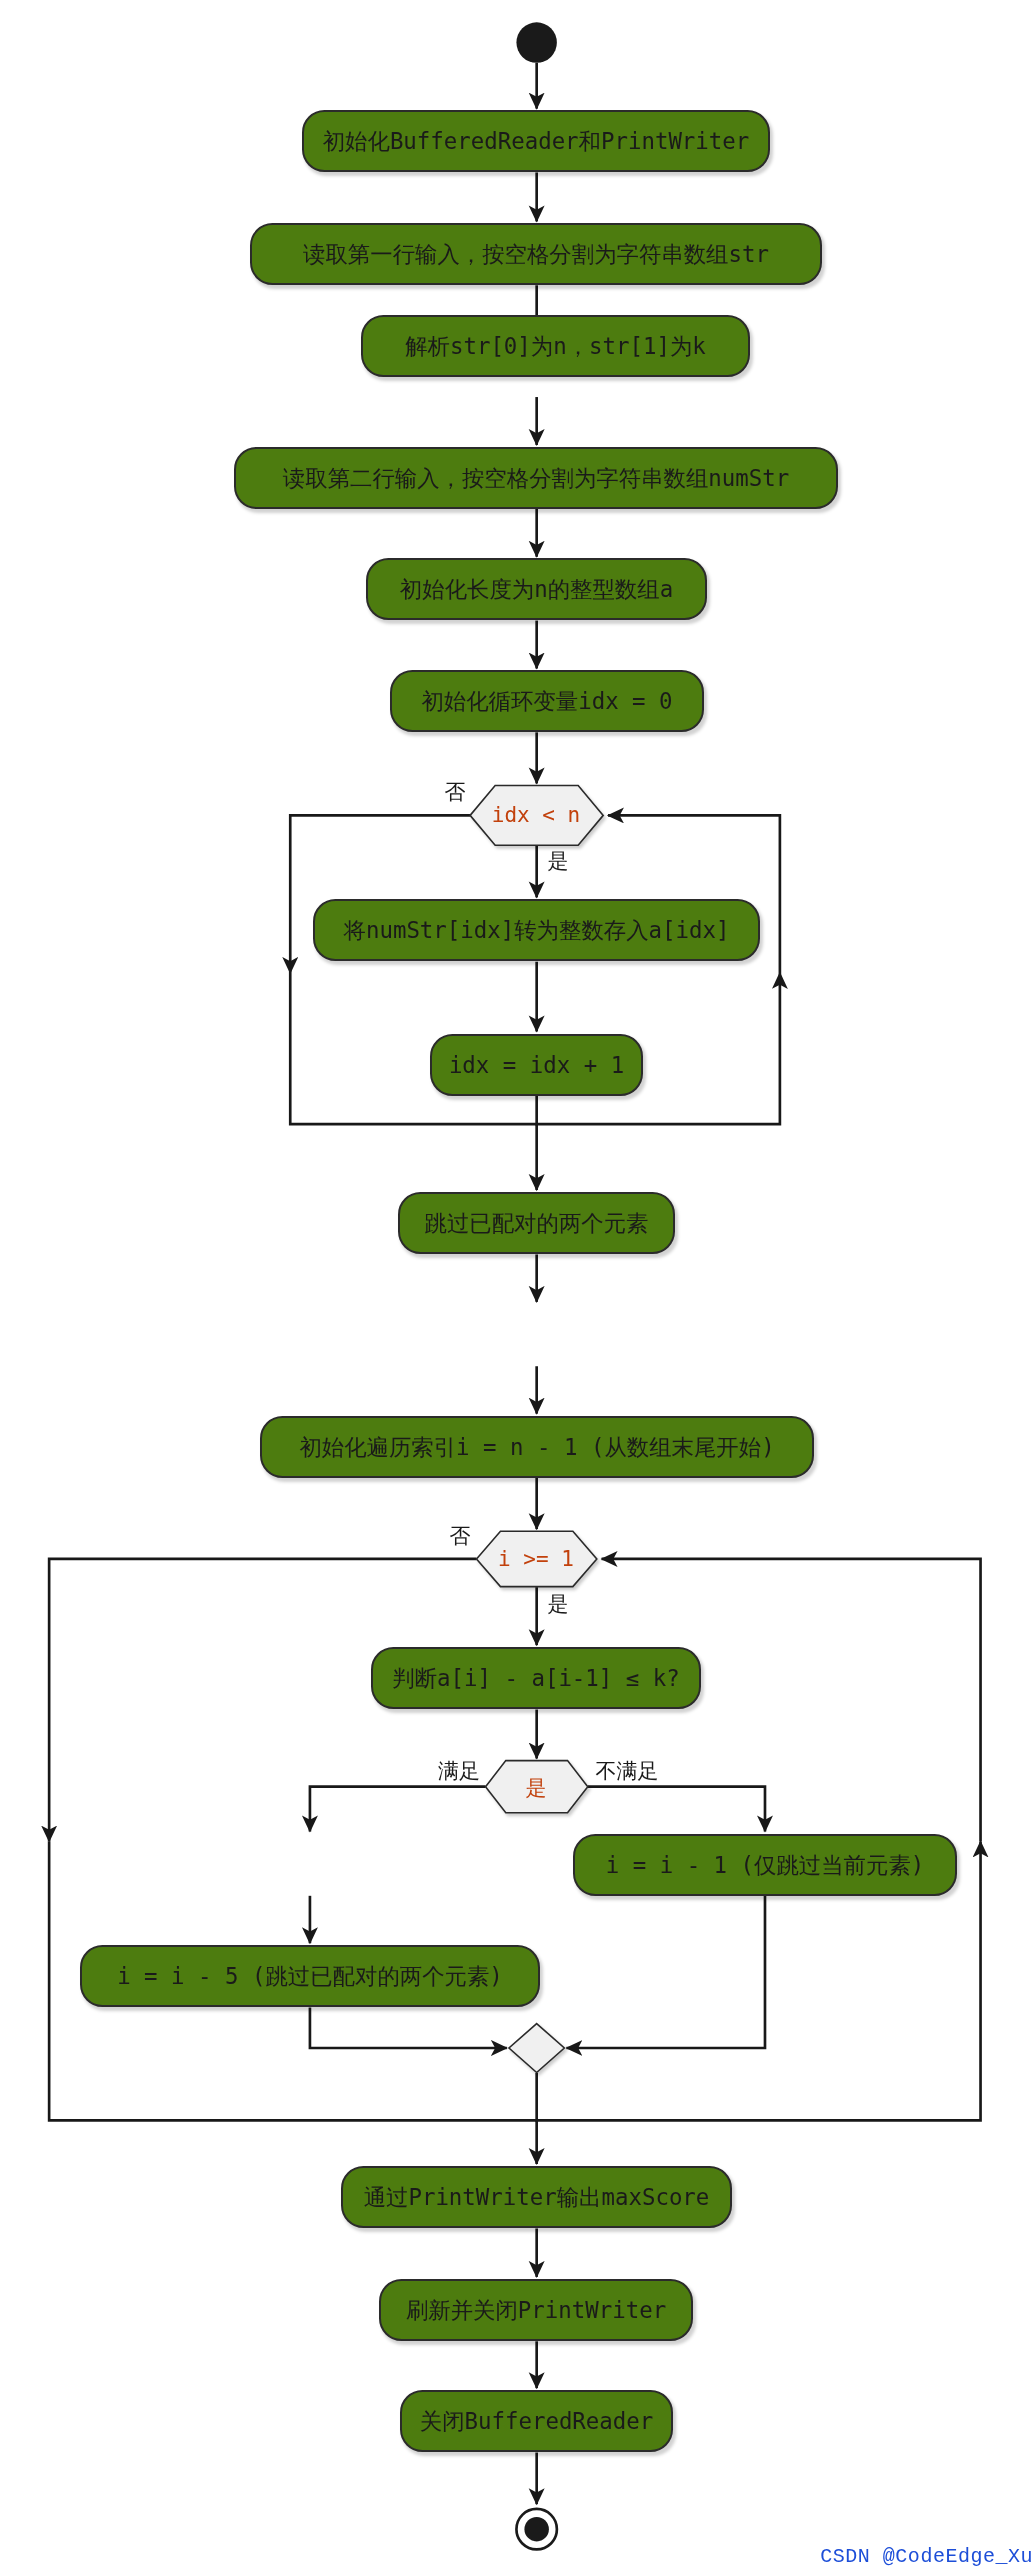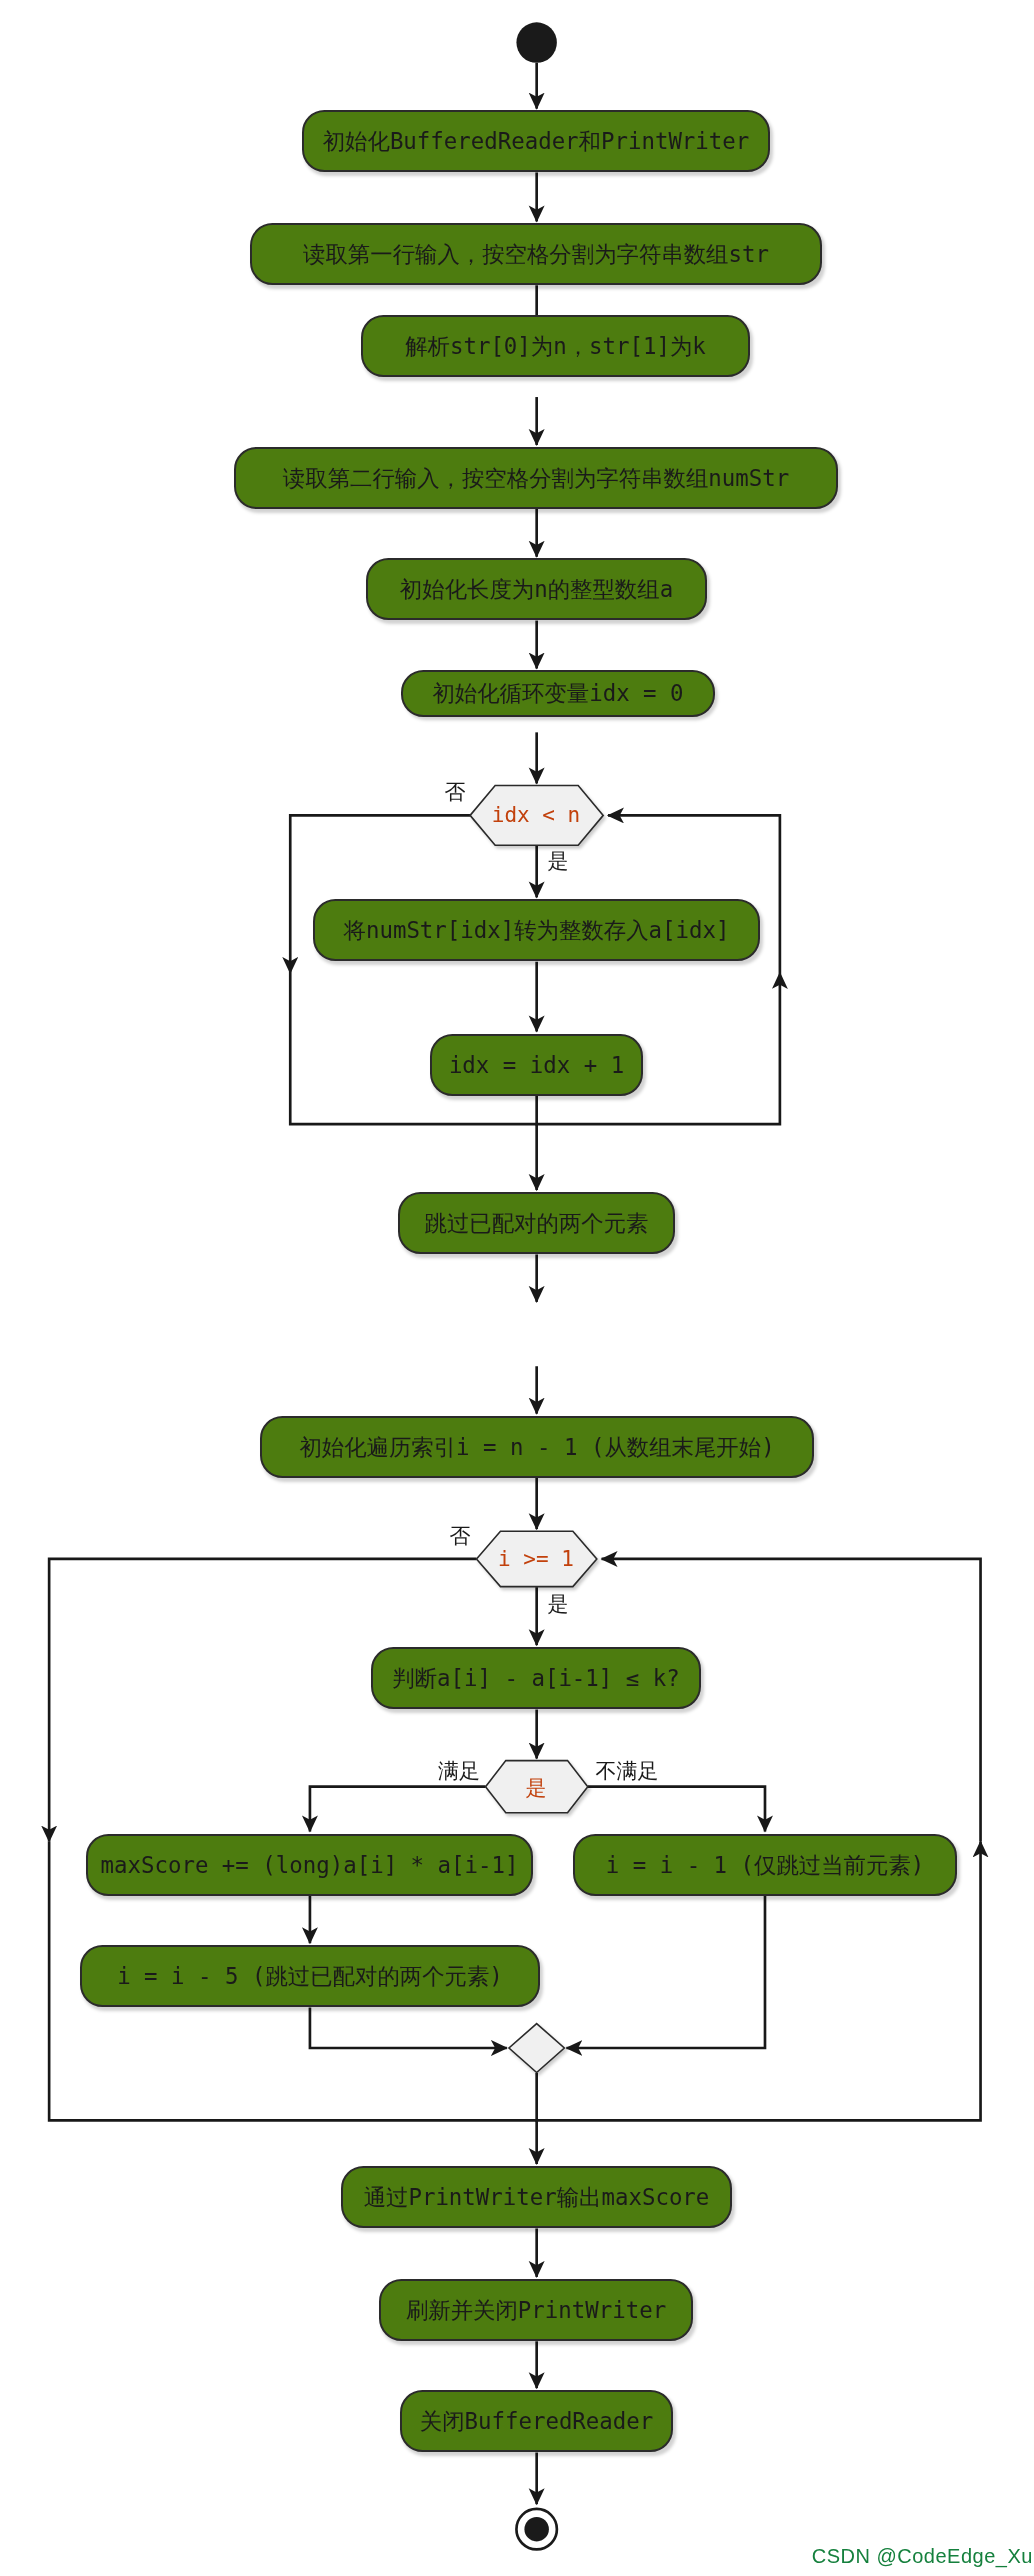--- a/index.html
+++ b/index.html
@@ -9,22 +9,22 @@
   .node{position:absolute;z-index:2;box-sizing:border-box;
         background:#4d7c0f;border:2.1px solid #2b2b2b;border-radius:22.4px;
         display:flex;align-items:center;justify-content:center;
         font-size:22.4px;color:#1a1a1a;white-space:nowrap;
         box-shadow:2.7px 3.2px 3.2px rgba(0,0,0,0.18);}
   .hexlabel{position:absolute;z-index:3;transform:translate(-50%,-50%);
         font-size:21px;color:#c2410c;white-space:nowrap;}
   .edgelabel{position:absolute;z-index:3;transform:translate(-50%,-50%);
         font-size:21px;color:#1a1a1a;white-space:nowrap;}
   .watermark{position:absolute;z-index:3;right:2.1px;top:2545px;
-        font-family:Liberation Sans, sans-serif;
-        font-size:20px;color:#15803d;letter-spacing:0.5px;}
+        font-family:Liberation Mono, monospace;
+        font-size:20px;color:#1d4ed8;letter-spacing:0.5px;}
 </style>
 </head>
 <body>
 
 <div id="canvas">
 
   <svg id="wires" width="1035" height="2576" viewBox="0 0 1944 4840">
     <defs>
       <marker id="arr" markerUnits="userSpaceOnUse" markerWidth="36" markerHeight="32" refX="30" refY="15" orient="auto">
         <path d="M0,0 L32,15 L0,30 L8,15 Z" fill="#181818"></path>
@@ -87,27 +87,26 @@
     <circle cx="1008" cy="80" r="38" fill="#1a1a1a"></circle>
     <circle cx="1008" cy="4752" r="38" fill="#ffffff" stroke="#1a1a1a" stroke-width="5"></circle>
     <circle cx="1008" cy="4752" r="23" fill="#1a1a1a"></circle>
   </svg>
 
   <div class="node" style="left:302px;top:110px;width:468px;height:62px">初始化BufferedReader和PrintWriter</div>
   <div class="node" style="left:250px;top:223px;width:572px;height:62px">读取第一行输入，按空格分割为字符串数组str</div>
   <div class="node" style="left:361px;top:315px;width:389px;height:62px">解析str[0]为n，str[1]为k</div>
   <div class="node" style="left:234px;top:447px;width:604px;height:62px">读取第二行输入，按空格分割为字符串数组numStr</div>
   <div class="node" style="left:366px;top:558px;width:341px;height:62px">初始化长度为n的整型数组a</div>
-  <div class="node" style="left:401px;top:670px;width:314px;height:47px">初始化循环变量idx = 0</div>
+  <div class="node" style="left:390px;top:670px;width:314px;height:62px">初始化循环变量idx = 0</div>
   <div class="node" style="left:313px;top:899px;width:447px;height:62px">将numStr[idx]转为整数存入a[idx]</div>
   <div class="node" style="left:430px;top:1034px;width:213px;height:62px">idx = idx + 1</div>
   <div class="node" style="left:398px;top:1192px;width:277px;height:62px">跳过已配对的两个元素</div>
   <div class="node" style="left:260px;top:1416px;width:554px;height:62px">初始化遍历索引i = n - 1 (从数组末尾开始)</div>
   <div class="node" style="left:371px;top:1647px;width:330px;height:62px">判断a[i] - a[i-1] ≤ k?</div>
-  <div class="node" style="left:86px;top:1834px;width:447px;height:62px">maxScore += (long)a[i] * a[i-1]</div>
   <div class="node" style="left:80px;top:1945px;width:460px;height:62px">i = i - 5 (跳过已配对的两个元素)</div>
   <div class="node" style="left:573px;top:1834px;width:384px;height:62px">i = i - 1 (仅跳过当前元素)</div>
   <div class="node" style="left:341px;top:2166px;width:391px;height:62px">通过PrintWriter输出maxScore</div>
   <div class="node" style="left:379px;top:2279px;width:314px;height:62px">刷新并关闭PrintWriter</div>
   <div class="node" style="left:400px;top:2390px;width:273px;height:62px">关闭BufferedReader</div>
 
   <div class="hexlabel" style="left:536px;top:815px">idx &lt; n</div>
   <div class="hexlabel" style="left:536px;top:1559px">i &gt;= 1</div>
   <div class="hexlabel" style="left:536px;top:1788px">是</div>
 

